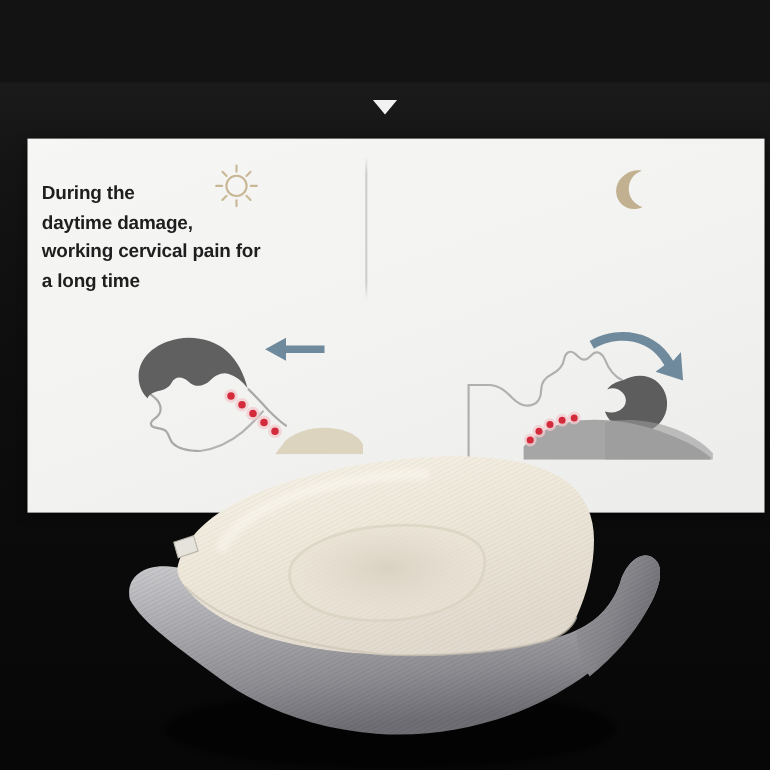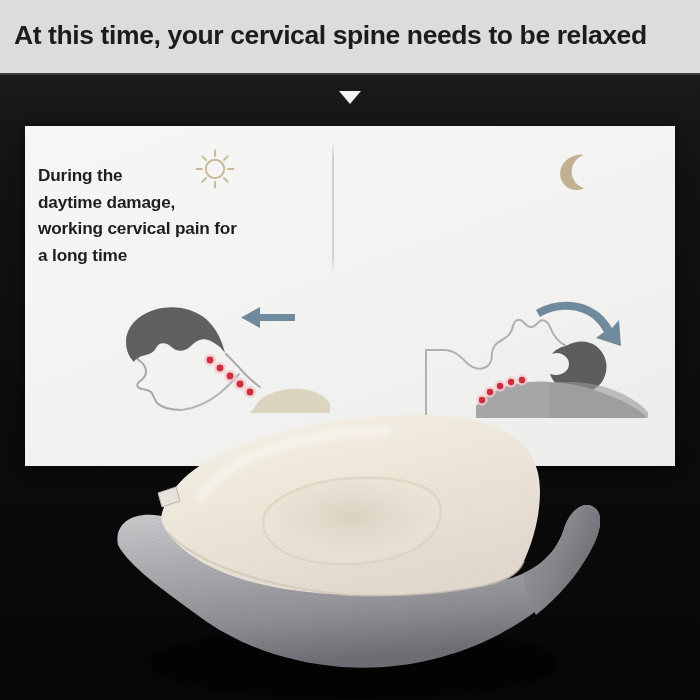--- a/index.html
+++ b/index.html
@@ -69,20 +69,21 @@
   #info-panel {
     position: absolute;
     left: 25px;
     top: 126px;
     width: 650px;
     height: 340px;
     background: #f3f3f2;
     background: linear-gradient(160deg, #f6f6f5 0%, #f2f2f1 55%, #ececeb 100%);
     box-shadow: 0 2px 10px rgba(0,0,0,0.55);
     overflow: hidden;
+    padding-left: 20px;
   }
   #panel-divider {
     position: absolute;
     left: 332px;
     top: 142px;
     width: 2px;
     height: 131px;
     background: linear-gradient(180deg, rgba(200,200,198,0) 0%, #cfcfcd 12%, #cfcfcd 88%, rgba(200,200,198,0) 100%);
   }
 
@@ -142,23 +143,20 @@
   .mesh {
     mix-blend-mode: multiply;
     opacity: 0.30;
   }
 </style>
 </head>
 <body>
 
 <div id="stage">
 
-  <div id="header-band">
-    <div id="header-title">At this time, your cervical spine needs to be relaxed</div>
-  </div>
 
   <div id="body-dark"></div>
 
   <div id="caret-down"></div>
 
   <div id="info-panel">
 
     <div id="col-left" class="col">
       <div id="blurb-left" class="blurb">During the
 daytime damage,

